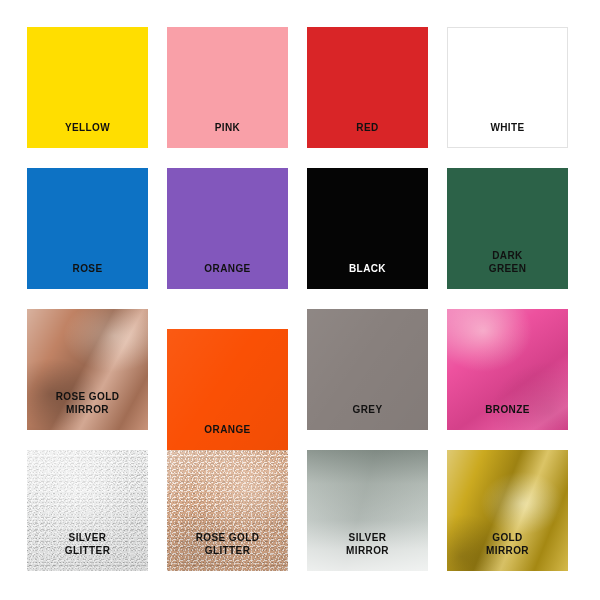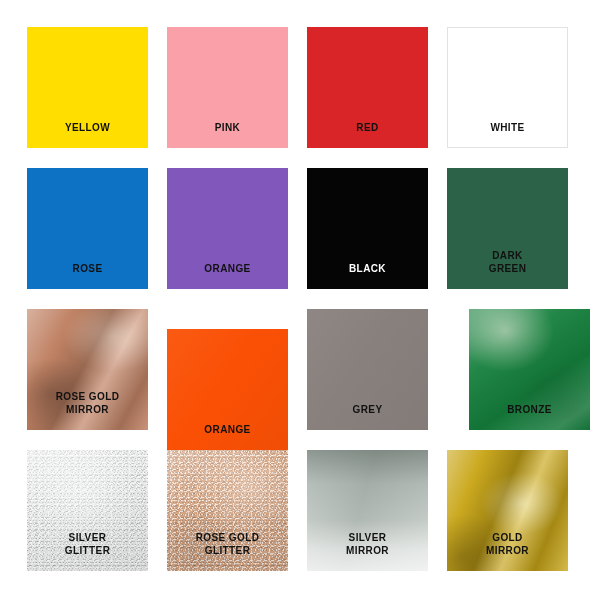--- a/index.html
+++ b/index.html
@@ -147,21 +147,21 @@
 MIRROR</div>
     </div>
     <div class="swatch" style="background-color: rgb(250, 80, 5); margin-top: 20px;">
       <div class="texture tex-flat-sheen"></div>
       <div class="label">ORANGE</div>
     </div>
     <div class="swatch" style="background-color: rgb(136, 128, 125);">
       <div class="texture tex-flat-sheen"></div>
       <div class="label">GREY</div>
     </div>
-    <div class="swatch" style="background-color: #15803d; margin-left: 22px;">
+    <div class="swatch" style="background-color: #ec4899;">
       <div class="texture tex-bronze"></div>
       <div class="label">BRONZE</div>
     </div>
     <div class="swatch" style="background-color: rgb(227, 228, 228);">
       <div class="texture tex-glitter"></div>
       <div class="texture tex-silver-glitter-shade"></div>
       <div class="label">SILVER
 GLITTER</div>
     </div>
     <div class="swatch" style="background-color: rgb(214, 168, 136);">

